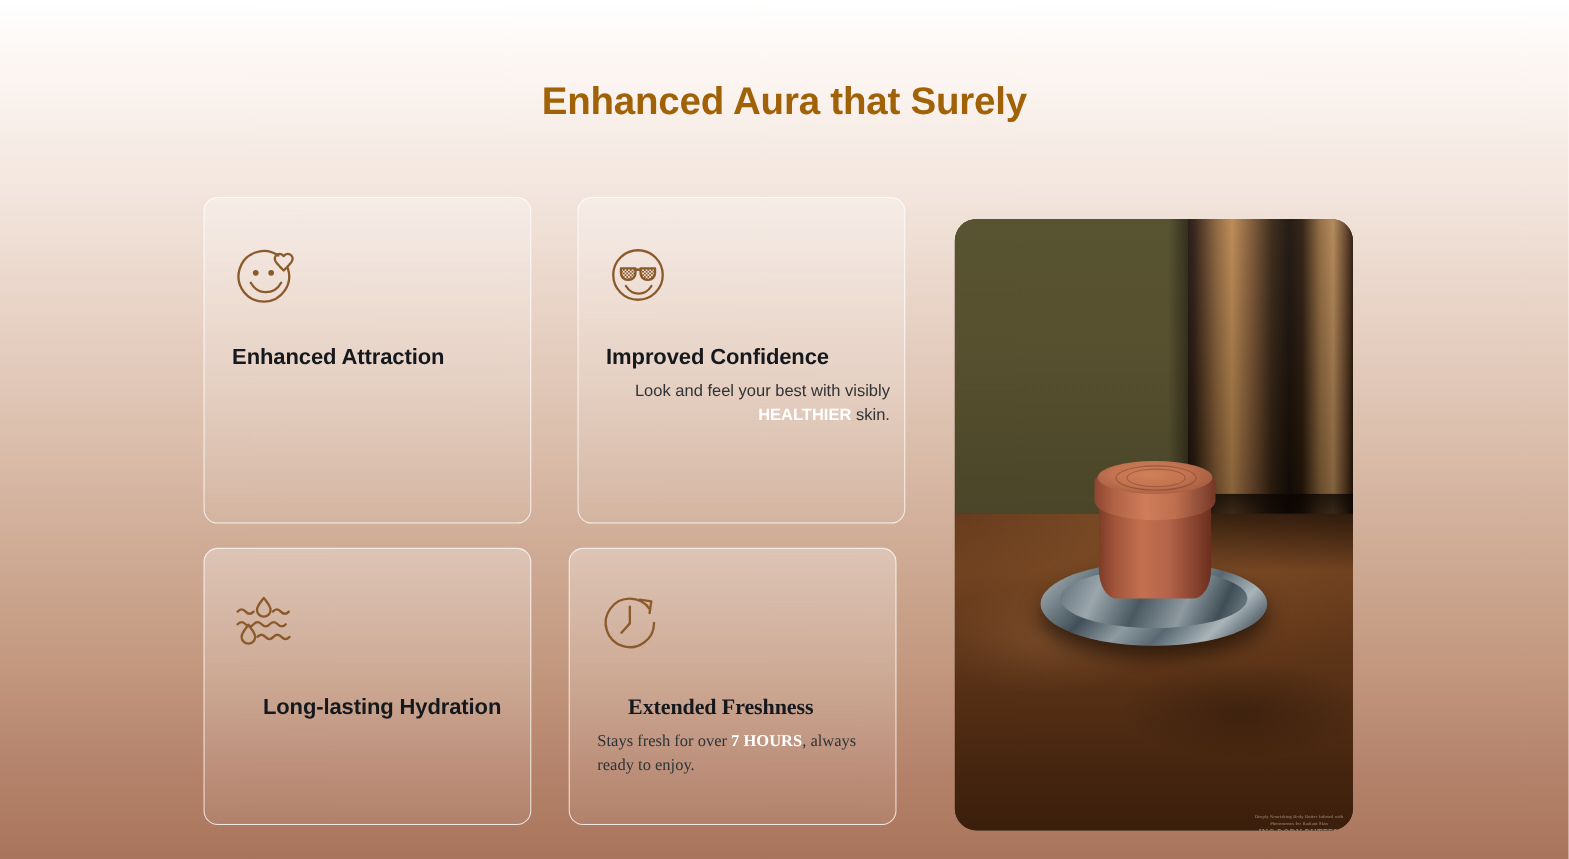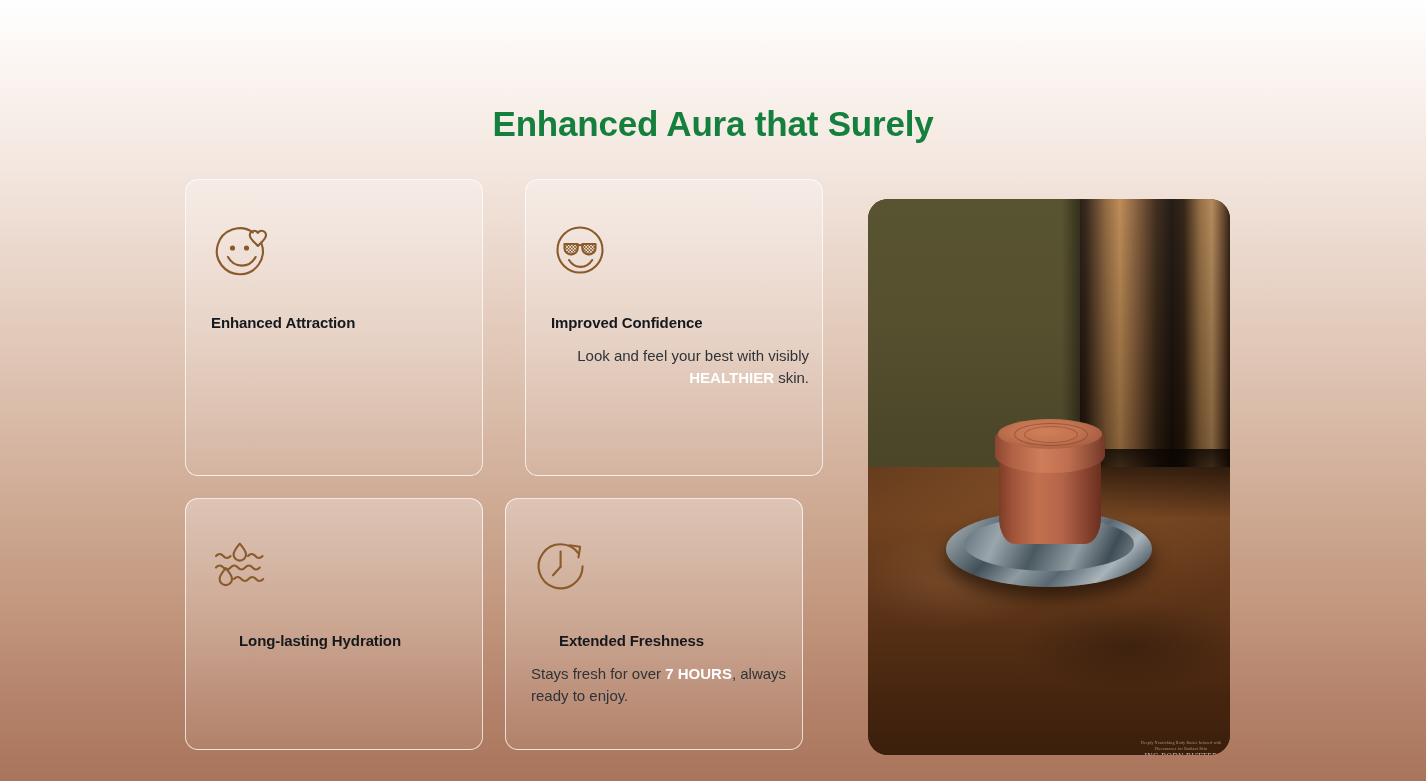--- a/index.html
+++ b/index.html
@@ -26,24 +26,24 @@
   .page {
     position: relative;
     width: 1426px;
     height: 781px;
   }
 
   
   .heading {
     position: absolute;
     left: 0;
-    top: 81px;
+    top: 50px;
     width: 1426px;
     text-align: center;
-    color: #15803d;
+    color: #a16207;
     font-size: 35px;
     font-weight: bold;
     line-height: 40px;
     letter-spacing: -0.2px;
   }
   .heading .line { display: block; }
 
   
   .cards {
     position: absolute;
@@ -57,39 +57,39 @@
     width: 298px;
     border-radius: 13px;
     border: 1px solid rgba(255,255,255,0.72);
     box-sizing: border-box;
     background: linear-gradient(to bottom, rgba(255,255,255,0.30), rgba(255,255,255,0.06));
     padding: 0;
   }
   .card.c0 { left: 0;   top: 0;   height: 297px; }
   .card.c1 { left: 340px; top: 0;   height: 297px; text-align: right; }
   .card.c2 { left: 0;   top: 319px; height: 252px; }
-  .card.c3 { left: 320px; top: 319px; height: 252px; }
+  .card.c3 { left: 332px; top: 319px; height: 252px; font-family: Liberation Serif, serif; }
 
   .card-icon {
     position: absolute;
     left: 25px;
     top: 43px;
     width: 64px;
     height: 58px;
     color: #8a5a2b;
   }
   .card.c2 .card-icon,
   .card.c3 .card-icon { top: 40px; }
 
   .card-title {
     position: absolute;
     left: 25px;
     top: 134px;
     color: #15181c;
-    font-size: 15px;
+    font-size: 20px;
     font-weight: bold;
     letter-spacing: -0.1px;
   }
   .card.c2 .card-title,
   .card.c3 .card-title { top: 133px; margin-left: 28px; }
 
   .card-desc {
     position: absolute;
     left: 25px;
     top: 165px;

